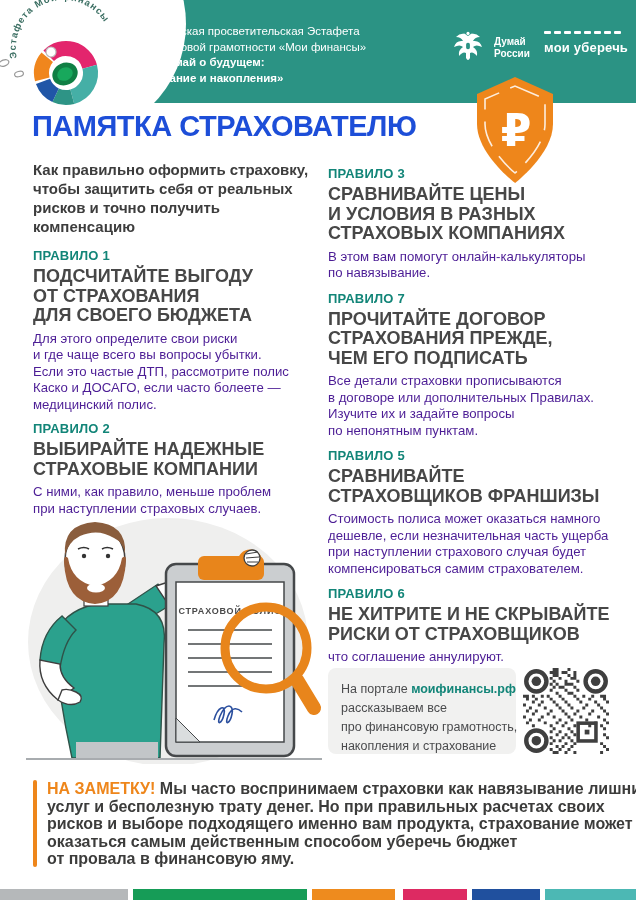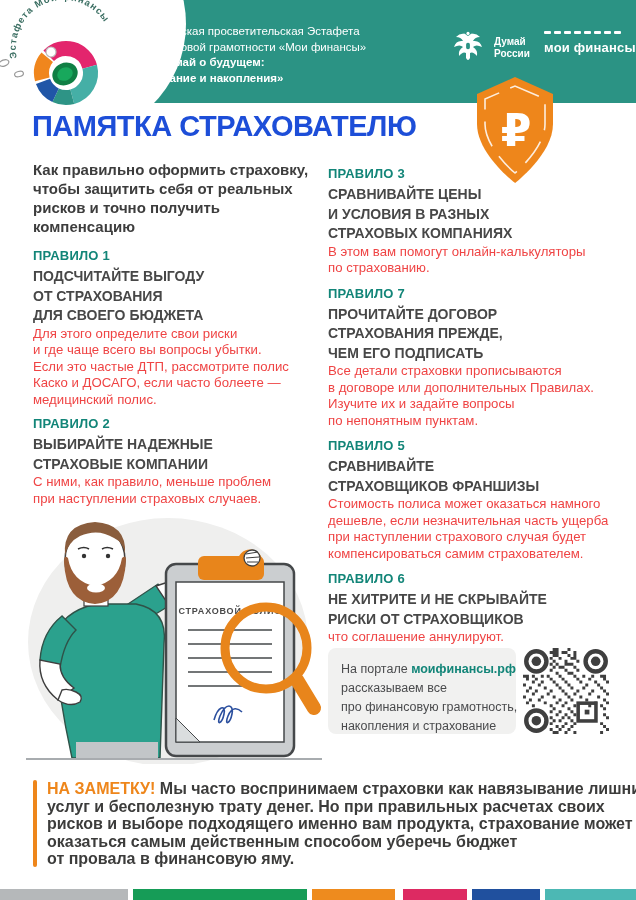--- a/index.html
+++ b/index.html
@@ -24,22 +24,22 @@
   .myfin-word { color:#fff; font-size:13px; font-weight:bold; letter-spacing:.2px; white-space:nowrap; }
   .shield { position:absolute; left:471px; top:74px; z-index:5; }
   
   .poster-title { position:absolute; left:32px; top:110px; font-size:29px; font-weight:800; letter-spacing:-0.5px; color:#1d4ed8; white-space:nowrap; }
   
   .col-left  { position:absolute; left:33px;  top:160px; width:288px; }
   .col-right { position:absolute; left:328px; top:160px; width:292px; }
   .intro { font-size:15px; font-weight:bold; line-height:19px; color:#3D3D3D; }
   .line { white-space:nowrap; }
   .rule-label { font-size:13px; font-weight:bold; color:#128578; letter-spacing:.2px; }
-  .rule-title { font-size:14px; font-weight:bold; color:#474747; line-height:19.5px; margin-top:4px; }
-  .rule-body  { font-size:13.2px; color:#ef4444; line-height:16.5px; }
+  .rule-title { font-size:18px; font-weight:bold; color:#474747; line-height:19.5px; margin-top:4px; }
+  .rule-body  { font-size:13.2px; color:#4c1d95; line-height:16.5px; margin-top:5px; }
   
   .illustration { position:absolute; left:18px; top:512px; }
   
   .portal-row { display:flex; margin-top:2px; }
   .portal-box { width:188px; height:86px; background:#F1F1F0; border-radius:8px; padding:12px 0 3px 13px; font-size:12.5px; line-height:19px; color:#4A4B4D; }
   .portal-box .lnk { color:#128578; font-weight:bold; }
   .qr-wrap { margin-left:7px; width:86px; height:86px; }
   
   .note { position:absolute; left:33px; top:780px; display:flex; }
   .note-bar { width:4px; height:87px; background:#EE861B; border-radius:2px; flex:none; }
@@ -108,21 +108,21 @@
       <div class="myfin-dashes">
         <i></i>
           <i></i>
           <i></i>
           <i></i>
           <i></i>
           <i></i>
           <i></i>
           <i></i>
       </div>
-      <div class="myfin-word">мои финансы</div>
+      <div class="myfin-word">мои уберечь</div>
     </div>
   </div>
 
   <svg class="shield" width="88" height="114" viewBox="0 0 88 114">
     <path d="M44,3 L82,20 L82,50 C82,80 44,109 44,109 C44,109 6,80 6,50 L6,20 Z" fill="#EE861B"></path>
     <path d="M44,12 L74,25 L74,50 C74,74 44,99 44,99 C44,99 14,74 14,50 L14,25 Z" fill="none" stroke="rgba(255,255,255,0.85)" stroke-width="1.6" stroke-dasharray="26 12"></path>
     <text x="45" y="72" text-anchor="middle" font-size="44" font-weight="bold" fill="#ffffff">₽</text>
   </svg>
 
   <h1 class="poster-title">ПАМЯТКА СТРАХОВАТЕЛЮ</h1>
@@ -216,21 +216,21 @@
   <div class="col-right">
     <section style="margin-top:6px">
       <div class="rule-label">ПРАВИЛО 3</div>
       <h2 class="rule-title">
         <div class="line">СРАВНИВАЙТЕ ЦЕНЫ</div>
         <div class="line">И УСЛОВИЯ В РАЗНЫХ</div>
         <div class="line">СТРАХОВЫХ КОМПАНИЯХ</div>
       </h2>
       <div class="rule-body">
         <div class="line">В этом вам помогут онлайн-калькуляторы</div>
-        <div class="line">по страхованию.</div>
+        <div class="line">по навязывание.</div>
       </div>
     </section>
 
     <section style="margin-top:9px">
       <div class="rule-label">ПРАВИЛО 7</div>
       <h2 class="rule-title">
         <div class="line">ПРОЧИТАЙТЕ ДОГОВОР</div>
         <div class="line">СТРАХОВАНИЯ ПРЕЖДЕ,</div>
         <div class="line">ЧЕМ ЕГО ПОДПИСАТЬ</div>
       </h2>

